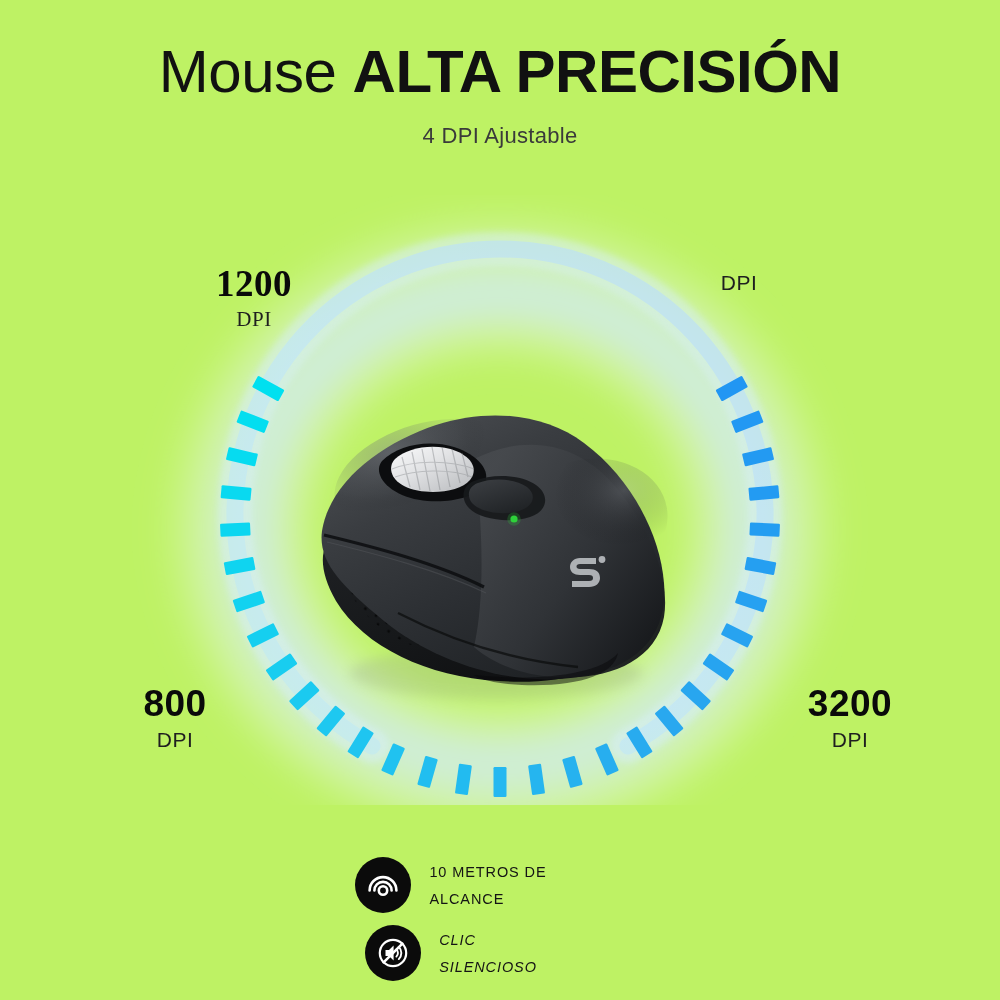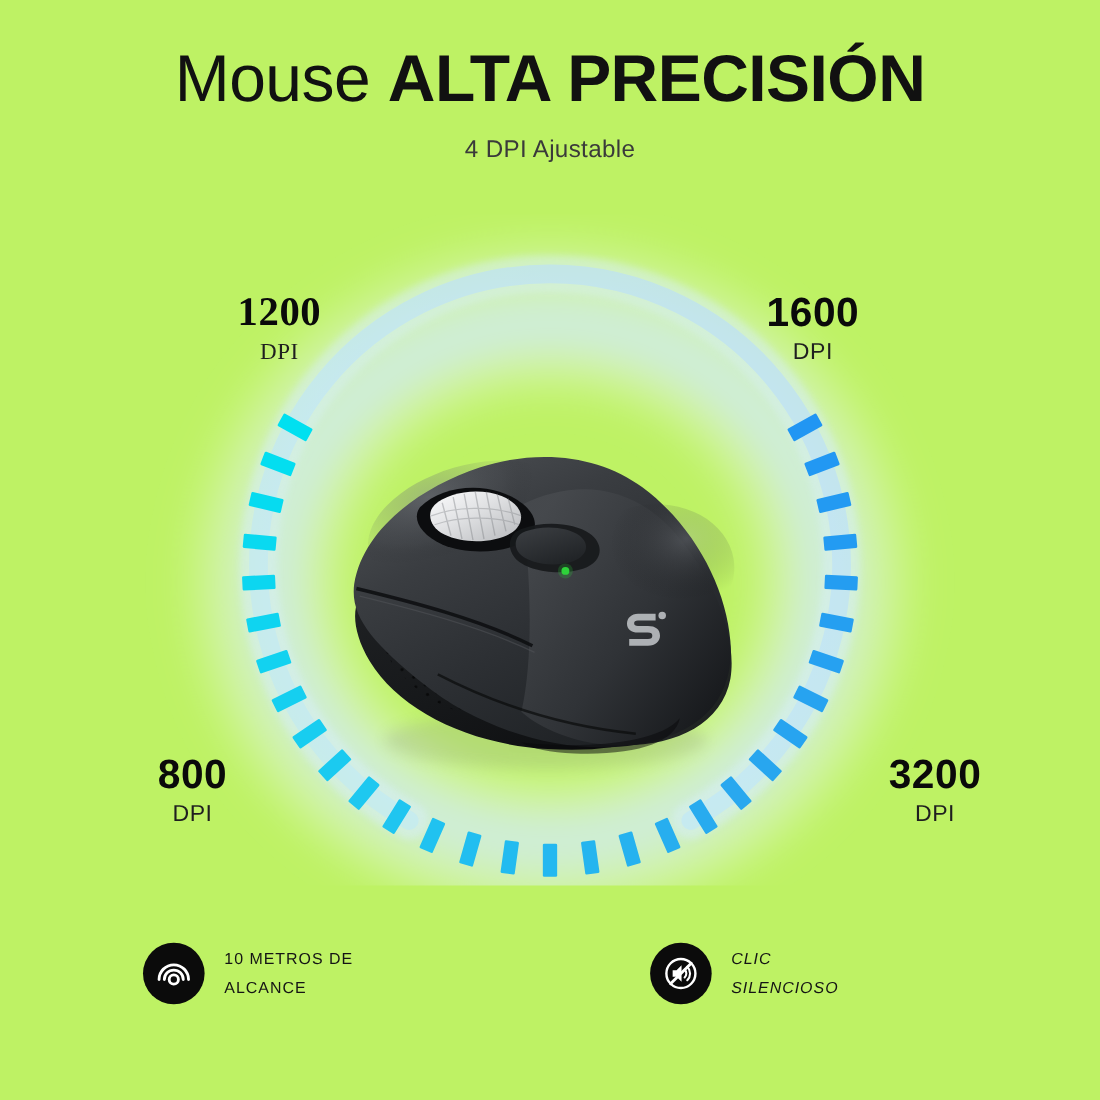--- a/index.html
+++ b/index.html
@@ -83,21 +83,22 @@
     width:430px; height:340px;
   }
   .mouse-svg { width:100%; height:100%; display:block; }
 
   
   .features {
     position:absolute;
     left:0; top:845px;
     width:902px; height:130px;
     display:flex;
-    align-items:flex-start;
+    align-items:center;
+    flex-direction:column;
   }
   .feature {
     flex:1 1 0;
     display:flex;
     align-items:flex-start;
     justify-content:center;
     gap:18px;
     padding-top:12px;
   }
   .feature-icon {
@@ -342,21 +343,20 @@
 
         <path d="M 196 290 C 250 296, 320 292, 340 268 C 336 290, 300 302, 244 300 C 222 299, 206 296, 196 290 Z" fill="#07080a" opacity="0.5"></path>
       </svg>
     </div>
 
     <div class="dpi-label dpi-tl">
       <span class="num">1200</span>
       <span class="unit">DPI</span>
     </div>
     <div class="dpi-label dpi-tr">
-      <span class="num">1600</span>
       <span class="unit">DPI</span>
     </div>
     <div class="dpi-label dpi-bl">
       <span class="num">800</span>
       <span class="unit">DPI</span>
     </div>
     <div class="dpi-label dpi-br">
       <span class="num">3200</span>
       <span class="unit">DPI</span>
     </div>

